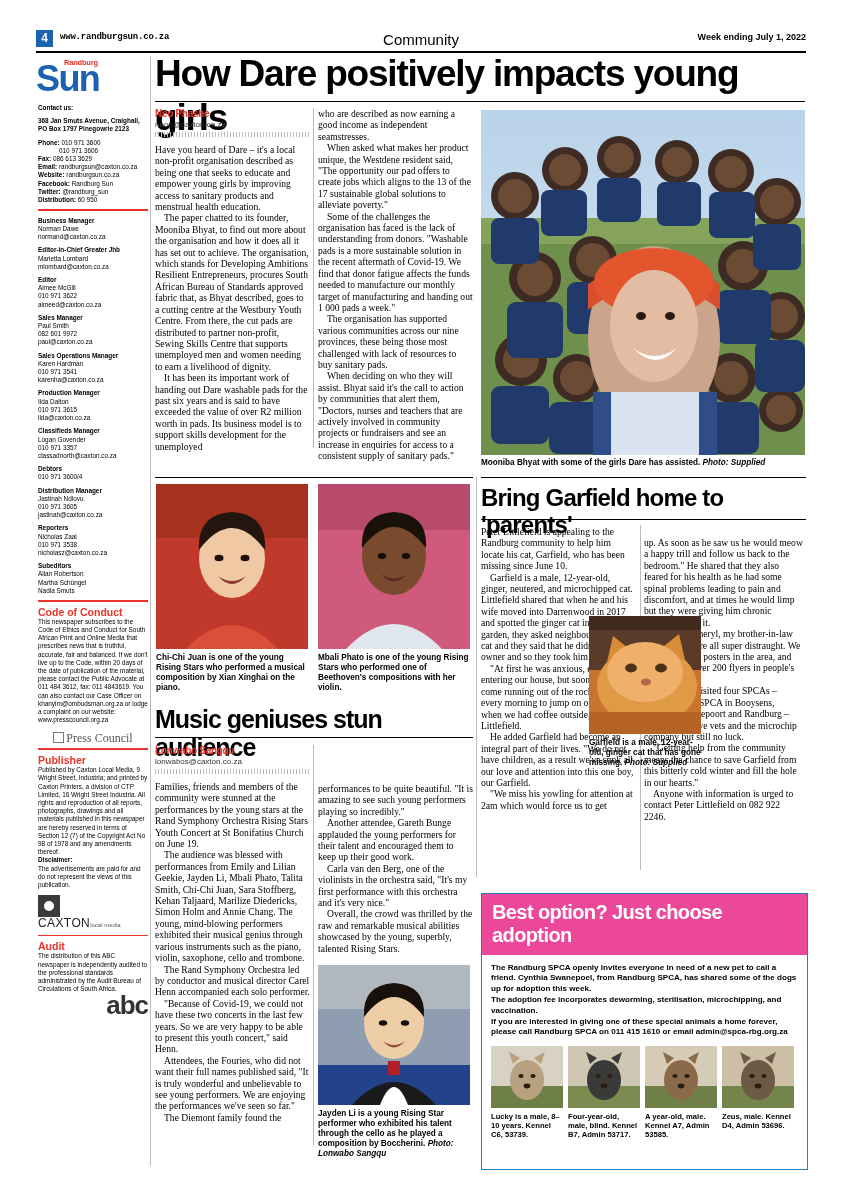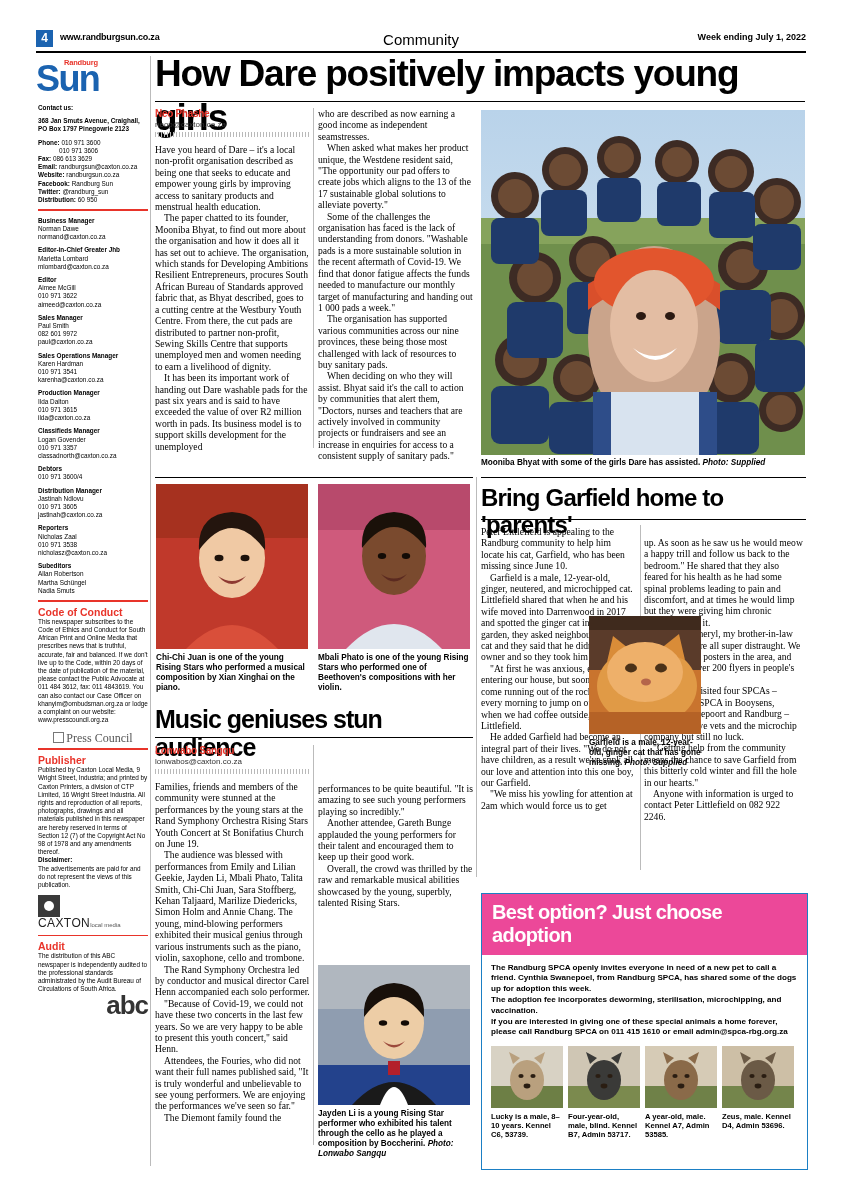--- a/index.html
+++ b/index.html
@@ -3,21 +3,21 @@
 <meta charset="utf-8">
 <style>
   html,body{margin:0;padding:0;background:#ffffff;}
   body{width:842px;height:1191px;font-family:"Liberation Serif",serif;color:#000;position:relative;overflow:hidden;}
   .page{position:absolute;left:0;top:0;width:842px;height:1191px;background:#fff;}
 
   
   .topbar{position:absolute;left:36px;top:30px;width:770px;height:22px;}
   .pagenum{position:absolute;left:0;top:0;width:17px;height:17px;background:#1b63b0;color:#fff;
            font-family:"Liberation Sans",sans-serif;font-weight:bold;font-size:12px;text-align:center;line-height:17px;}
-  .siteurl{position:absolute;left:24px;top:2px;font-family:Liberation Sans, sans-serif;font-size:9px;font-weight:bold;letter-spacing:-.2px;}
+  .siteurl{position:absolute;left:24px;top:2px;font-family:Liberation Mono, monospace;font-size:9px;font-weight:bold;letter-spacing:-.2px;}
   .section-word{position:absolute;left:0;top:1px;width:770px;text-align:center;font-family:"Liberation Sans",sans-serif;font-size:15px;}
   .weekending{position:absolute;right:0;top:2px;font-family:"Liberation Sans",sans-serif;font-size:9px;font-weight:bold;padding-left:28px;}
   .rule-top{position:absolute;left:36px;top:51px;width:770px;height:1.5px;background:#000;}
 
   
   .sidebar{position:absolute;left:36px;top:56px;width:114px;height:1110px;}
   .logo-randburg{font-family:"Liberation Sans",sans-serif;font-size:7.5px;font-weight:bold;color:#e8342a;
           position:absolute;left:28px;top:2px;letter-spacing:-.2px;}
   .logo-sun{font-family:"Liberation Sans",sans-serif;font-size:36px;font-weight:bold;color:#1b63b0;
           position:absolute;left:0px;top:5px;letter-spacing:-1.6px;line-height:36px;}
@@ -396,20 +396,21 @@
         <p>The Rand Symphony Orchestra led by conductor and musical director Carel Henn accompanied each solo performer.</p>
         <p>"Because of Covid-19, we could not have these two concerts in the last few years. So we are very happy to be able to present this youth concert," said Henn.</p>
         <p>Attendees, the Fouries, who did not want their full names published said, "It is truly wonderful and unbelievable to see young performers. We are enjoying the performances we've seen so far."</p>
         <p>The Diemont family found the</p>
       </div>
   </div>
   <div class="col-d">
     <div class="bodycol" id="music-col2">
         <p class="first">performances to be quite beautiful. "It is amazing to see such young performers playing so incredibly."</p>
         <p>Another attendee, Gareth Bunge applauded the young performers for their talent and encouraged them to keep up their good work.</p>
+        <p>Carla van den Berg, one of the violinists in the orchestra said, "It's my first performance with this orchestra and it's very nice."</p>
         <p>Overall, the crowd was thrilled by the raw and remarkable musical abilities showcased by the young, superbly, talented Rising Stars.</p>
       </div>
   </div>
 
   <div class="photo-jayden">
     <svg class="ph" viewBox="0 0 152 140" preserveAspectRatio="none">
       <rect width="152" height="140" fill="#8f9db0"></rect>
       <rect width="152" height="44" fill="#b0b7bf"></rect>
       <rect y="100" width="152" height="40" fill="#23428c"></rect>
       <ellipse cx="76" cy="58" rx="30" ry="36" fill="#edcda6"></ellipse>

